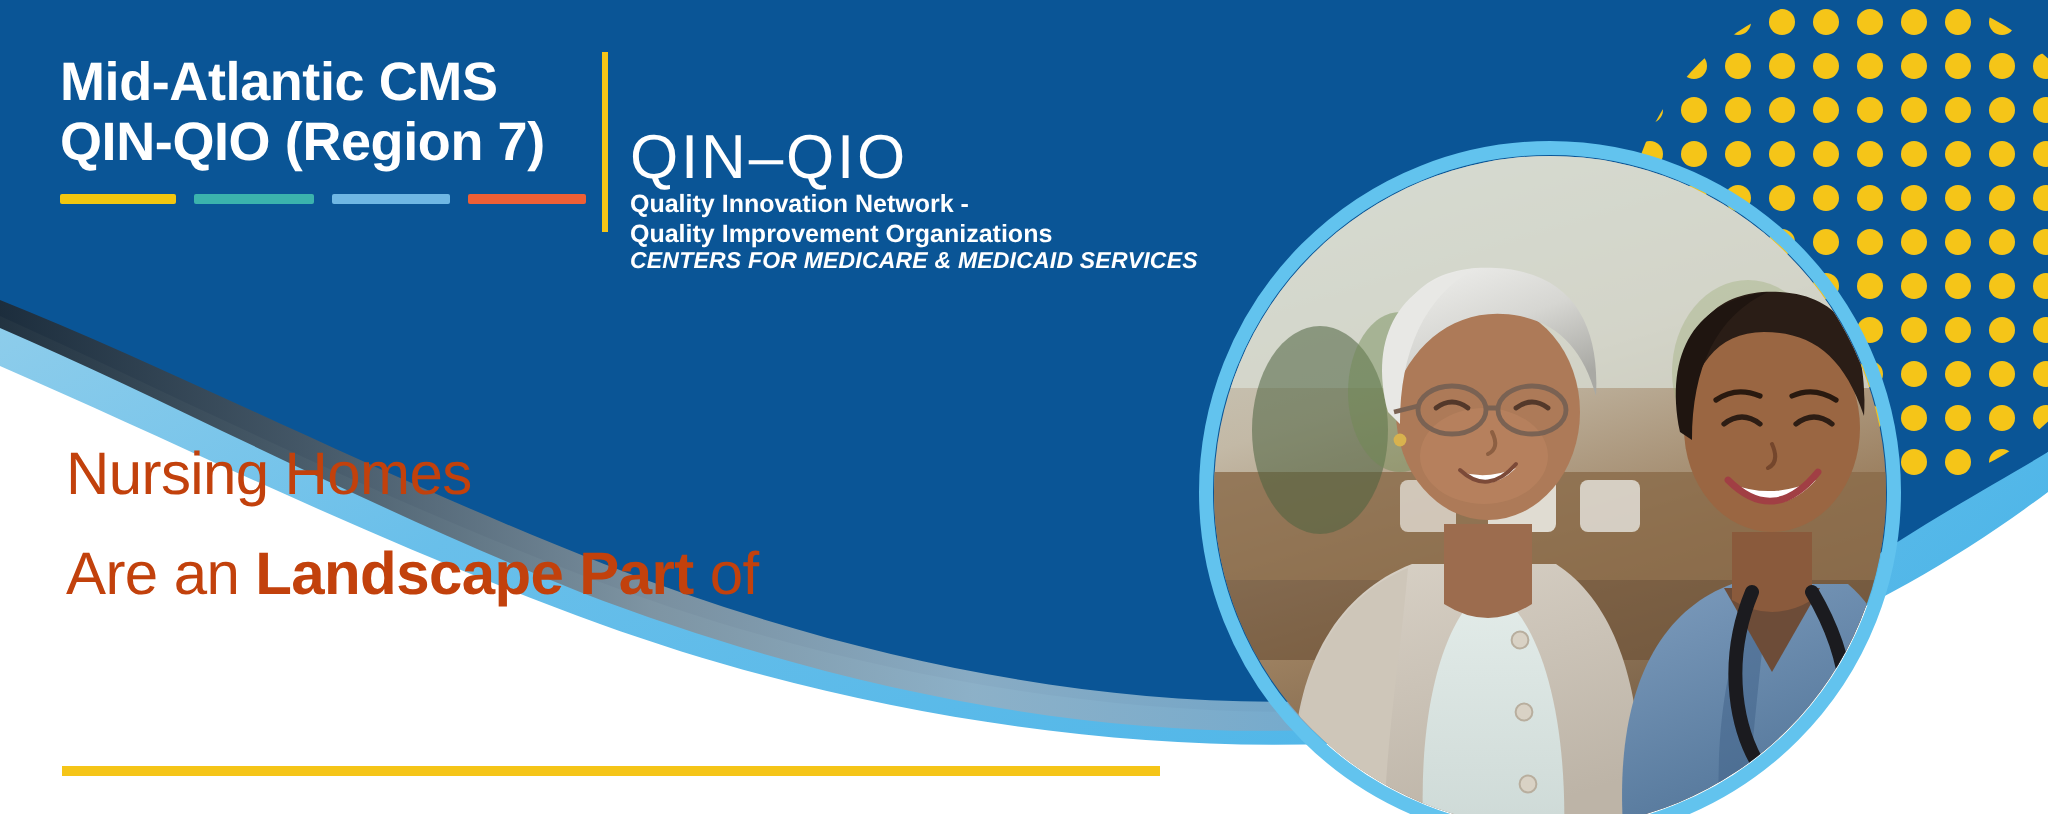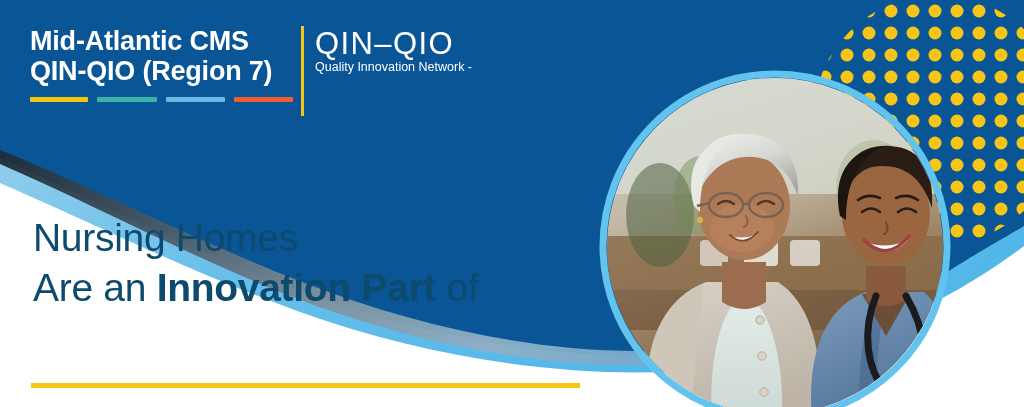--- a/index.html
+++ b/index.html
@@ -73,46 +73,47 @@
   .logo-right {
     padding-top: 1px;
   }
   .qin-qio-word {
     color: #ffffff;
     font-size: 31px;
     font-weight: 400;
     line-height: 33px;
     letter-spacing: 1.4px;
     white-space: nowrap;
+    margin-top: 35px;
   }
   .qin-sub-bold {
     color: #ffffff;
     font-size: 12.5px;
-    font-weight: 400;
+    font-weight: 700;
     line-height: 14.5px;
     white-space: nowrap;
   }
   .qin-sub-italic {
     color: #ffffff;
     font-size: 11.5px;
     font-weight: 700;
     font-style: italic;
     line-height: 14px;
     letter-spacing: 0.1px;
     white-space: nowrap;
   }
 
   
   .headline {
     position: absolute;
     left: 33px;
     top: 213px;
     z-index: 40;
-    color: #0c4a6e;
-    font-size: 39px;
+    color: #c2410c;
+    font-size: 30px;
     line-height: 50px;
     font-weight: 400;
     letter-spacing: -0.3px;
   }
   .headline b { font-weight: 700; }
   .headline-line { white-space: nowrap; }
 
   .headline-rule {
     position: absolute;
     left: 31px;
@@ -328,23 +329,25 @@
         <span class="rule-seg rule-blue"></span>
         <span class="rule-seg rule-orange"></span>
       </div>
     </div>
 
     <div class="logo-divider"></div>
 
     <div class="logo-right">
       <div class="qin-qio-word">QIN–QIO</div>
       <div class="qin-sub-bold">Quality Innovation Network -</div>
+      <div class="qin-sub-bold">Quality Improvement Organizations</div>
+      <div class="qin-sub-italic">CENTERS FOR MEDICARE &amp; MEDICAID SERVICES</div>
     </div>
   </div>
 
   <div class="headline">
     <div class="headline-line">Nursing Homes</div>
-    <div class="headline-line"><span>Are an </span><b>Innovation Part</b><span> of</span></div>
+    <div class="headline-line"><span>Are an </span><b>Landscape Part</b><span> of</span></div>
   </div>
 
   <div class="headline-rule"></div>
 
 </div>
 
 </body></html>

